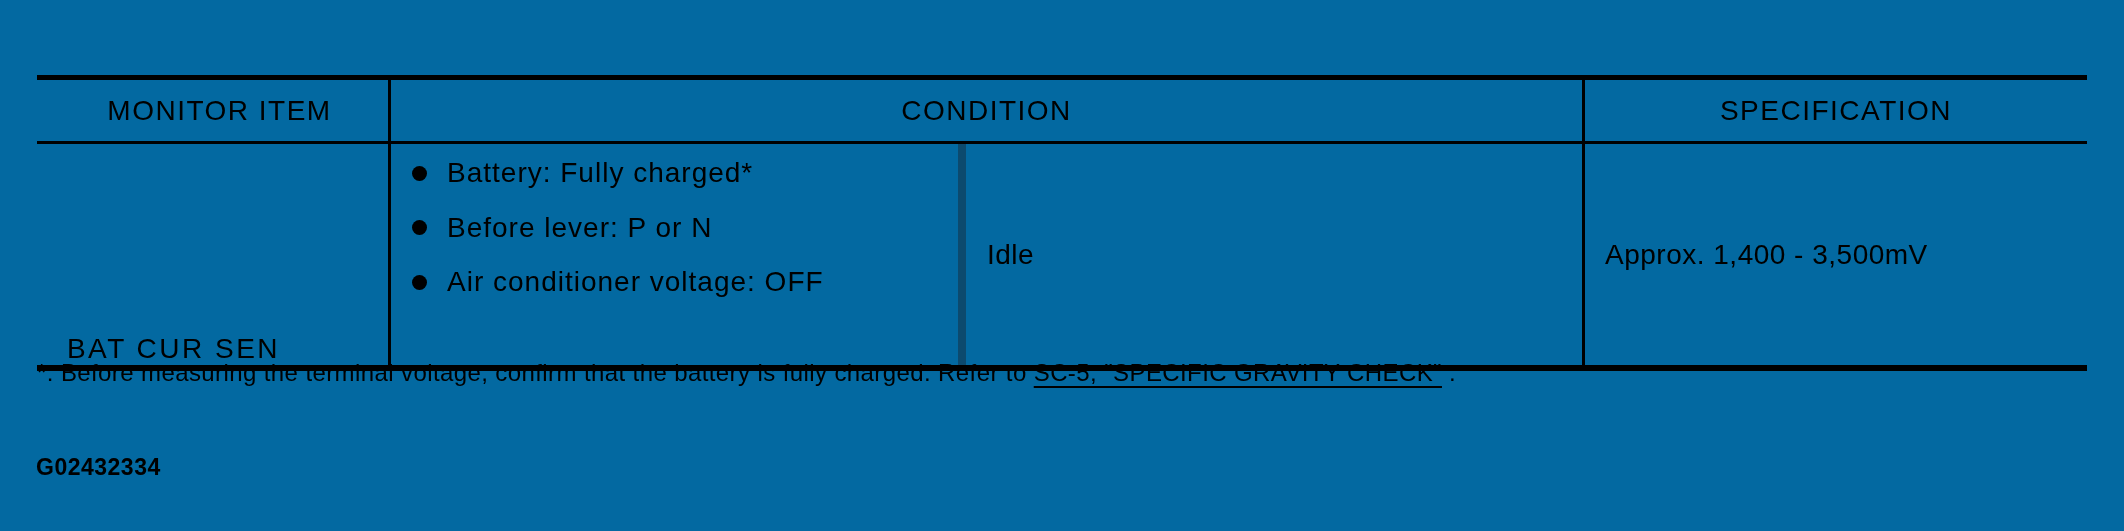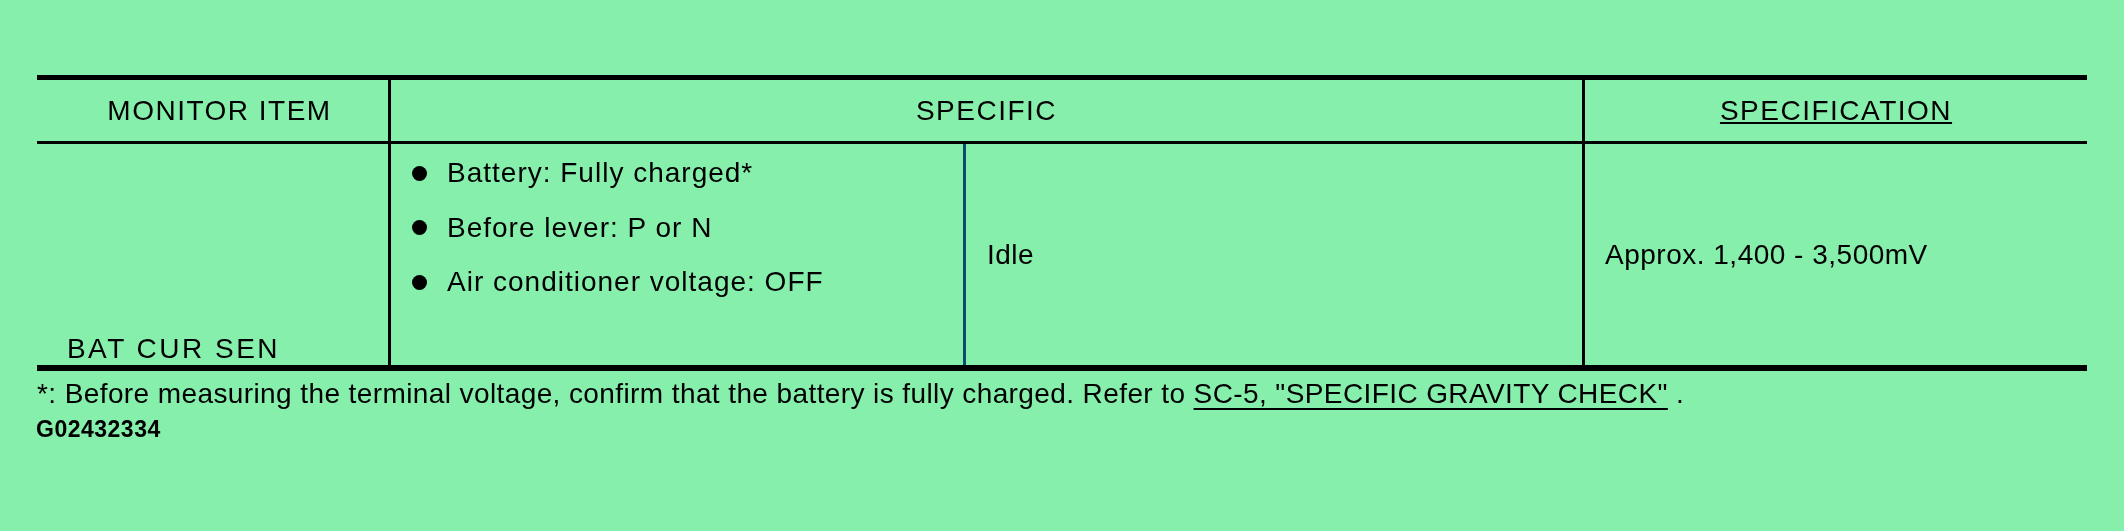--- a/index.html
+++ b/index.html
@@ -4,21 +4,21 @@
 <style>
   html, body {
     margin: 0;
     padding: 0;
     background: #ffffff;
   }
   .page {
     position: relative;
     width: 2124px;
     height: 531px;
-    background: #86efac;
+    background: #0369a1;
     color: #000000;
     font-family: "Liberation Sans", sans-serif;
     overflow: hidden;
   }
 
   
   .spec-table {
     position: absolute;
     left: 37px;
     top: 75px;
@@ -33,34 +33,34 @@
   .thead { height: 61px; border-bottom: 3px solid #000; }
   .thead .cell {
     display: flex;
     align-items: center;
     justify-content: center;
     font-size: 28px;
     letter-spacing: 1.5px;
   }
   .h-c1 { width: 354px; border-right: 3px solid #000; padding-left: 14px; }
   .h-c23 { width: 1194px; border-right: 3px solid #000; }
-  .h-c4 { width: 502px; text-decoration: underline; }
+  .h-c4 { width: 502px; }
 
   .tbody { height: 221px; }
   .d-c1 {
     width: 354px;
     border-right: 3px solid #000;
     display: flex;
     align-items: flex-end;
     justify-content: center;
     padding-right: 78px;
     font-size: 28px;
     letter-spacing: 2.5px;
   }
-  .d-c2 { width: 575px; border-right: 3px solid #0c4a6e; }
+  .d-c2 { width: 575px; border-right: 8px solid #0c4a6e; }
   .d-c3 {
     width: 619px;
     border-right: 3px solid #000;
     display: flex;
     align-items: center;
     padding-left: 21px;
     font-size: 28px;
     letter-spacing: 0.5px;
   }
   .d-c4 {
@@ -91,56 +91,56 @@
     height: 15px;
     border-radius: 50%;
     background: #000;
     flex-shrink: 0;
   }
 
   
   .footnote {
     position: absolute;
     left: 37px;
-    top: 377px;
-    font-size: 28px;
+    top: 356px;
+    font-size: 24px;
     letter-spacing: 0.4px;
     line-height: 33px;
     white-space: nowrap;
   }
   .footnote a {
     color: #000;
     text-decoration: underline;
     text-decoration-thickness: 2px;
     text-underline-offset: 5px;
     cursor: pointer;
   }
 
   .doc-code {
     position: absolute;
     left: 36px;
-    top: 416px;
+    top: 454px;
     font-size: 23px;
     font-weight: 700;
     letter-spacing: 0.5px;
   }
 </style>
 </head>
 <body>
 
 <div class="page">
 
   <div class="spec-table">
 
     <div class="row thead">
       <div class="cell h-c1">
         <span>MONITOR ITEM</span>
       </div>
       <div class="cell h-c23">
-        <span>SPECIFIC</span>
+        <span>CONDITION</span>
       </div>
       <div class="cell h-c4">
         <span>SPECIFICATION</span>
       </div>
     </div>
 
     <div class="row tbody">
       <div class="cell d-c1">
         <span>BAT CUR SEN</span>
       </div>

